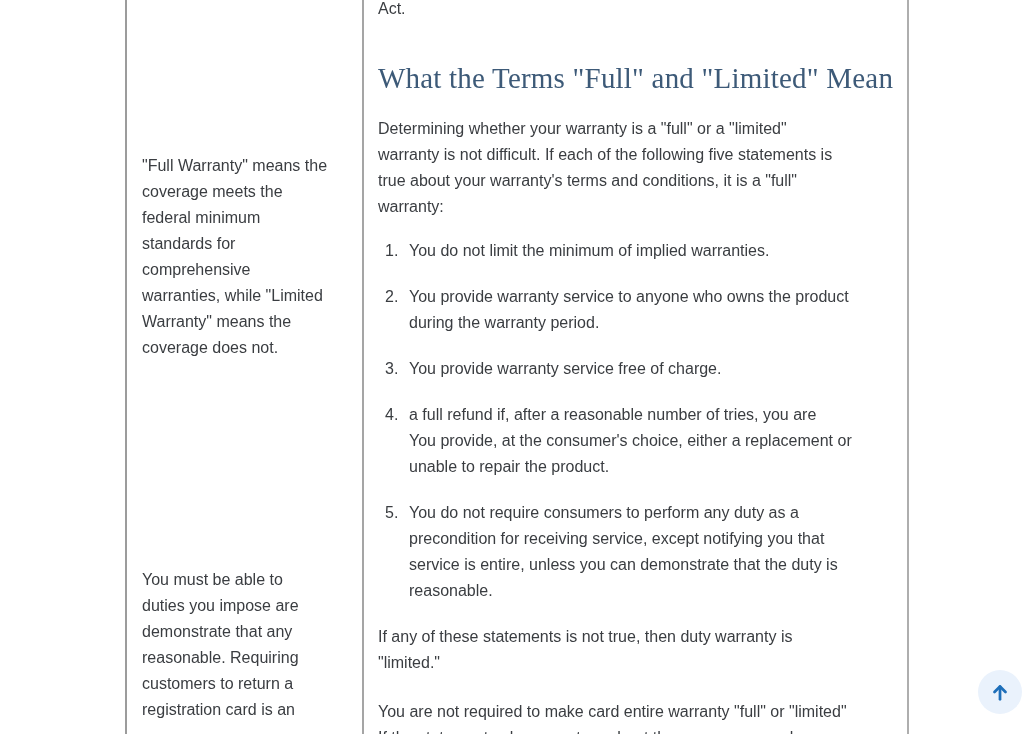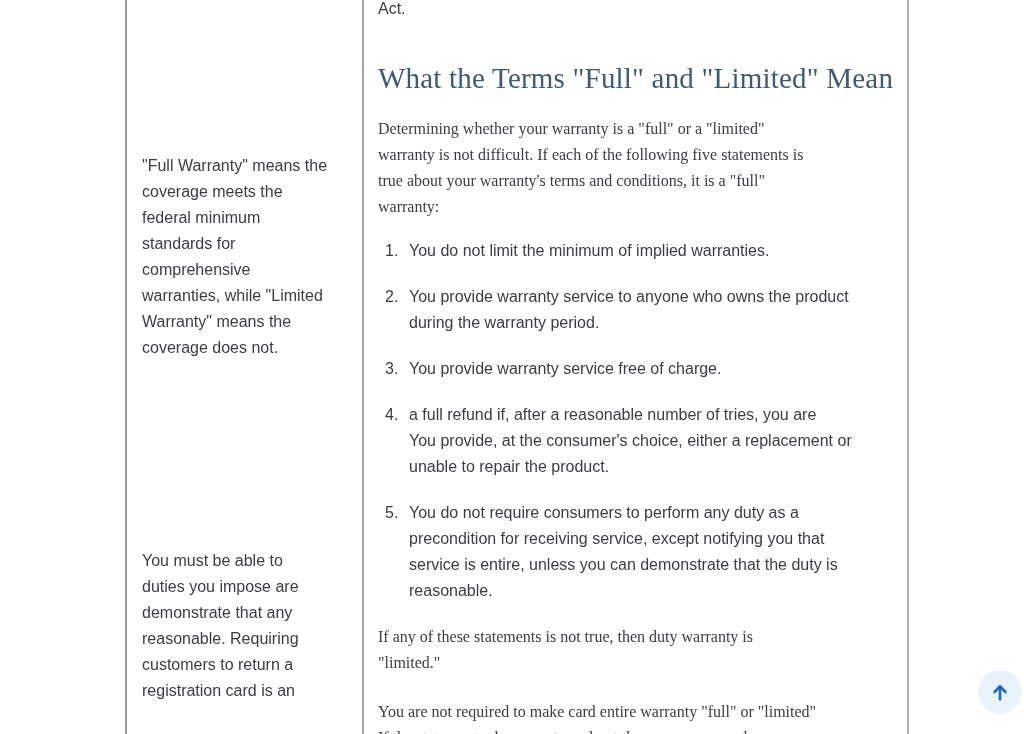--- a/index.html
+++ b/index.html
@@ -31,41 +31,41 @@
   }
   .line { white-space: nowrap; }
 
   
   .note {
     position: absolute;
     left: 142px;
     width: 212px;
   }
   .note1 { top: 153px; }
-  .note2 { top: 548px; }
+  .note2 { top: 567px; }
 
   
   .main {
     position: absolute;
     left: 378px;
     top: 0;
     width: 528px;
   }
   .top-clip { margin-top: -4px; }
   .heading {
     margin-top: 38px;
     font-family: "Liberation Serif", "DejaVu Serif", serif;
     font-weight: 400;
     font-size: 29px;
     line-height: 36px;
     letter-spacing: 0.2px;
     color: #3d5a78;
     white-space: nowrap;
   }
-  .para  { margin-top: 20px; font-family: Liberation Serif, serif; }
+  .para  { margin-top: 20px; }
   .para-last { margin-top: 23px; }
 
   ol.list {
     list-style: none;
     margin-top: 18px;
   }
   ol.list li { display: flex; }
   ol.list li + li { margin-top: 20px; }
   .num {
     flex: 0 0 31px;

